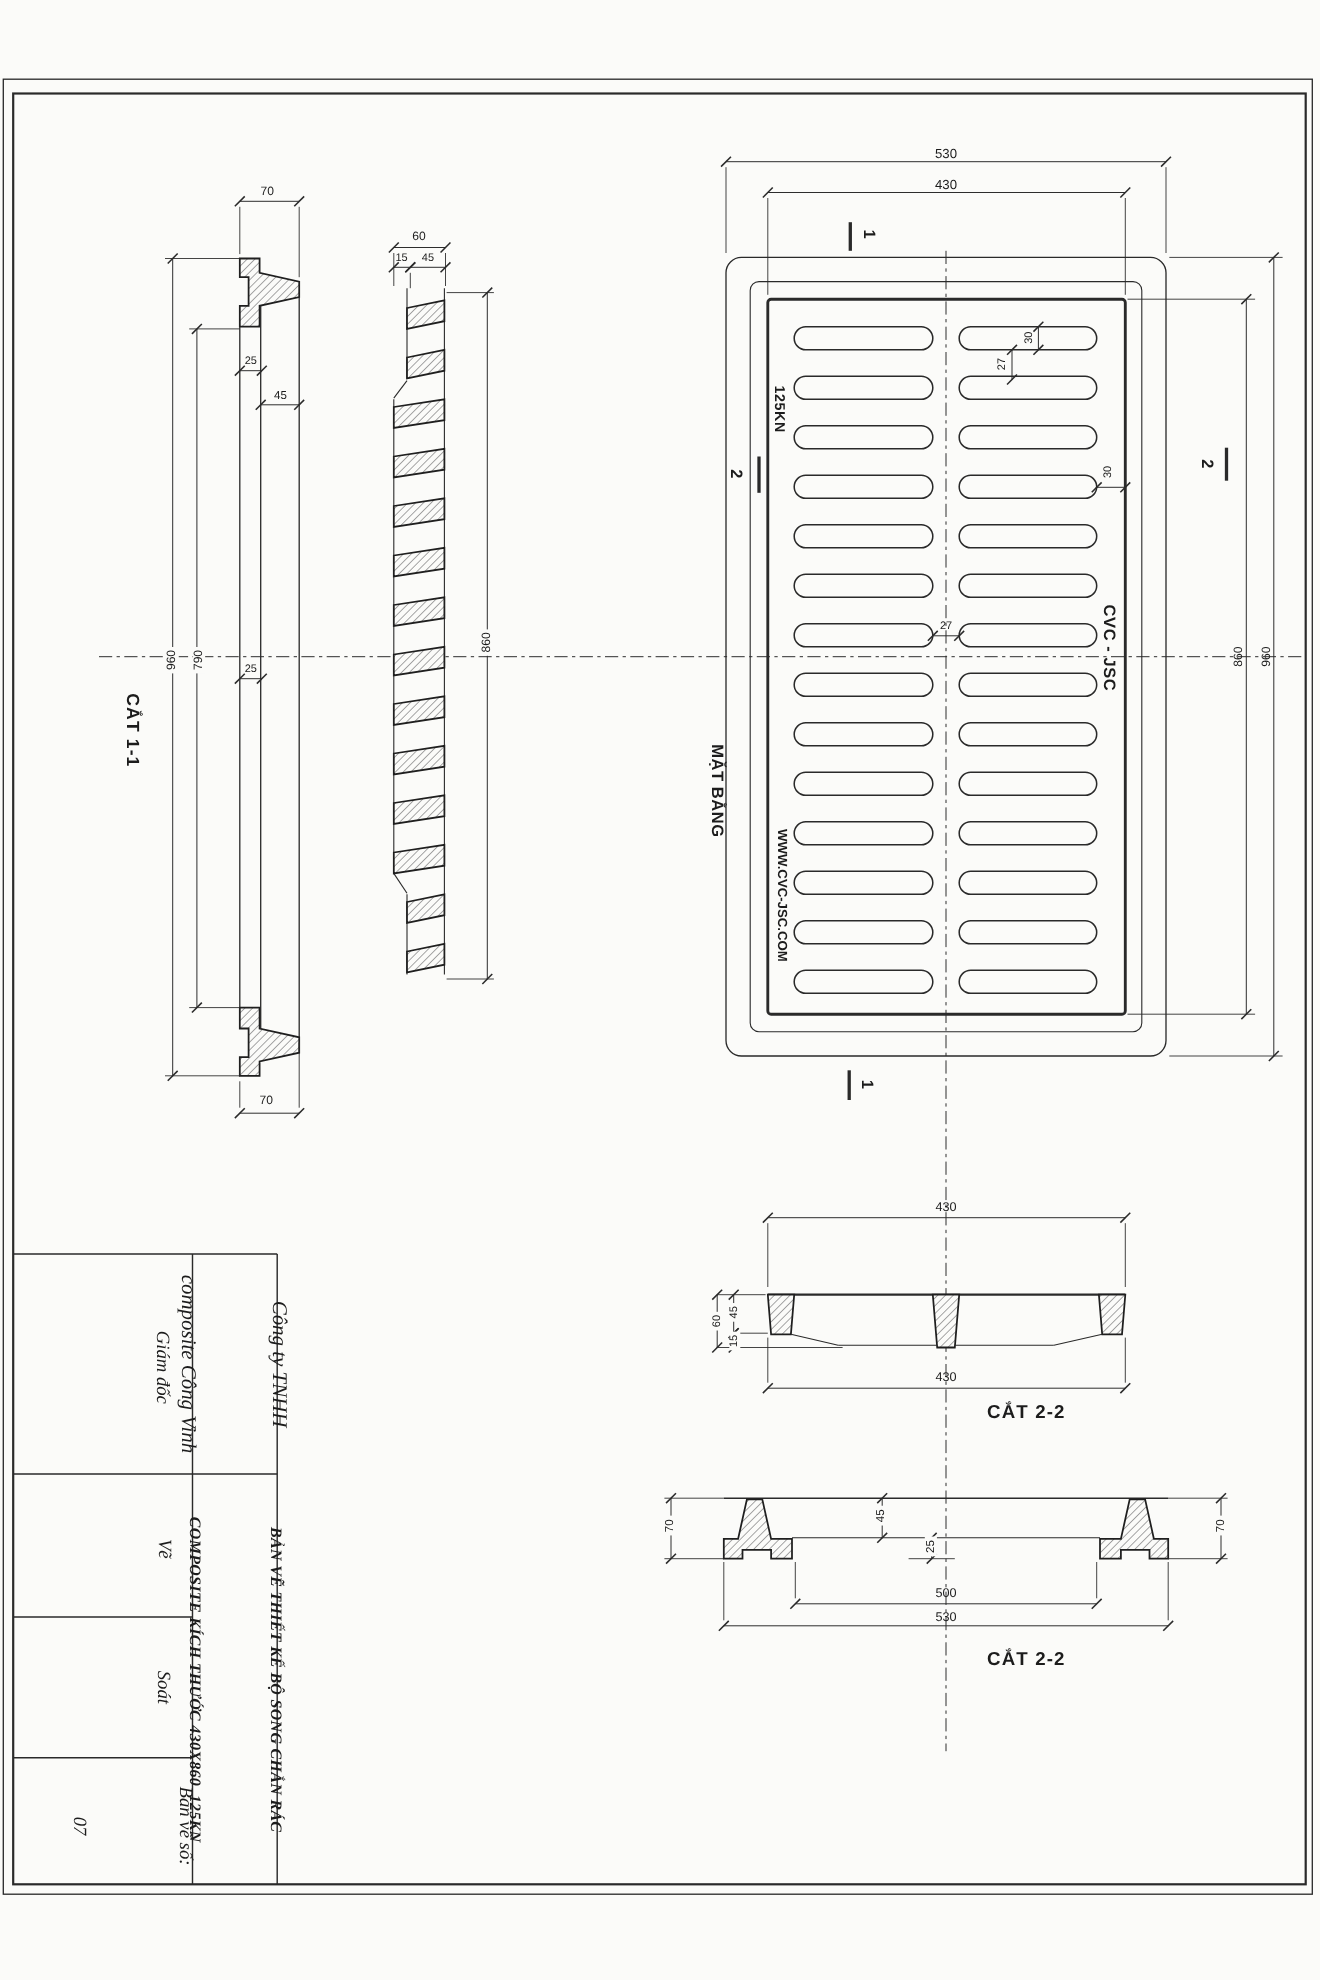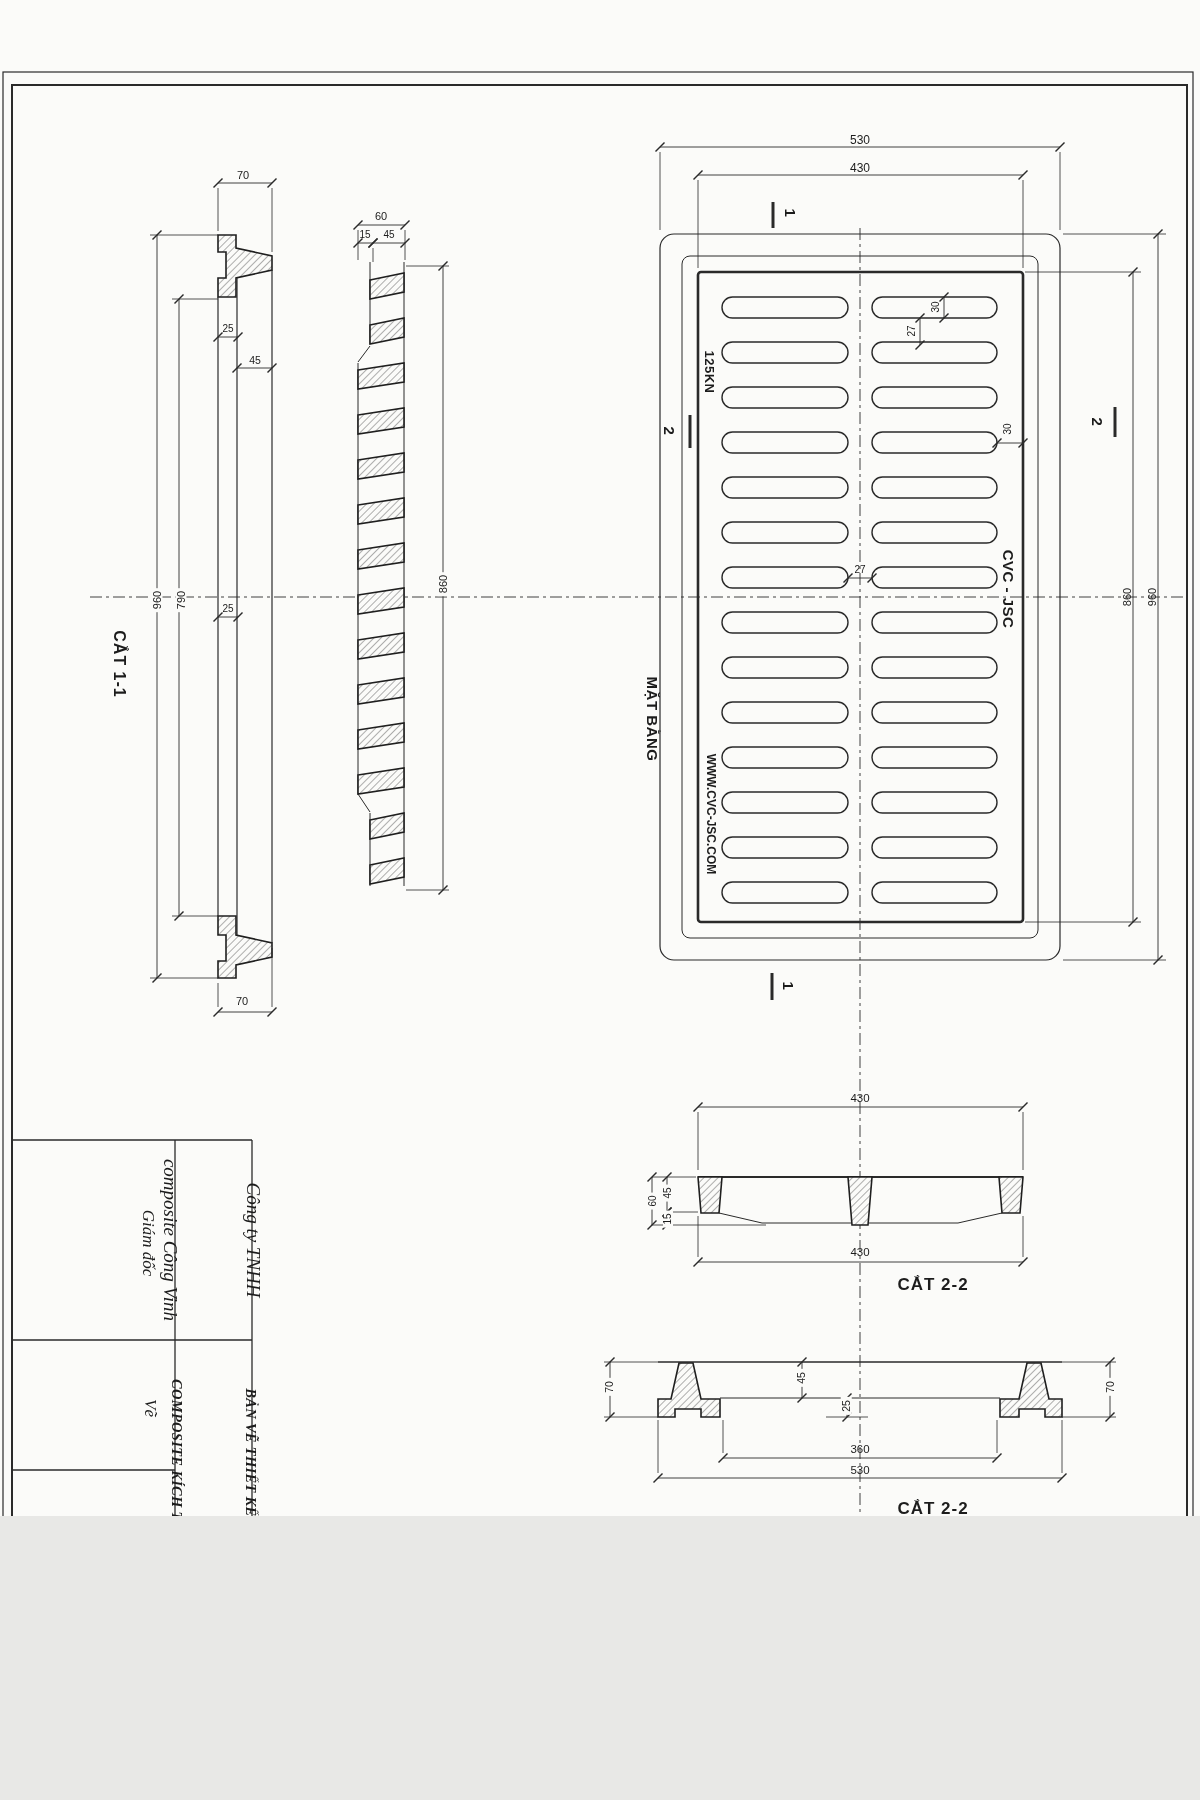--- a/index.html
+++ b/index.html
@@ -1,16 +1,16 @@
 <!DOCTYPE html>
 <html><head>
 <meta charset="utf-8">
 <style>
   html,body{margin:0;padding:0;background:#e8e8e6;}
-  #sheet{position:relative;width:1200px;height:1516px;background:#fbfbf9;overflow:hidden;
+  #sheet{position:relative;width:1200px;height:1800px;background:#fbfbf9;overflow:hidden;
          font-family:"Liberation Sans","DejaVu Sans",sans-serif;}
   #cad{position:absolute;left:0;top:0;}
   .lbl{position:absolute;transform:translate(-50%,-50%);white-space:pre;color:#1c1c1c;line-height:1;}
   .r90{transform:translate(-50%,-50%) rotate(90deg);}
   .rn90{transform:translate(-50%,-50%) rotate(-90deg);}
   .bg{background:#fbfbf9;padding:0 3px;}
   .s10{font-size:10px;} .s105{font-size:10.5px;} .s11{font-size:11px;} .s115{font-size:11.5px;} .s12{font-size:12px;}
   .b12{font-size:12px;font-weight:bold;} .b13{font-size:13px;font-weight:bold;letter-spacing:.5px;}
   .b15{font-size:15px;font-weight:bold;letter-spacing:.5px;} .b16{font-size:16px;font-weight:bold;letter-spacing:1px;}
   .b17{font-size:17px;font-weight:bold;letter-spacing:1px;}
@@ -278,21 +278,21 @@
   <div class="lbl rn90 s10 bg" style="left:653px;top:1201px">60</div>
   <div class="lbl rn90 s10 bg" style="left:668px;top:1193px">45</div>
   <div class="lbl rn90 s10 bg" style="left:668px;top:1219px">15</div>
   <div class="lbl s115" style="left:860px;top:1253px">430</div>
   <div class="lbl b17" style="left:933px;top:1284px">CẮT 2-2</div>
 
   <div class="lbl rn90 s105 bg" style="left:609px;top:1387px">70</div>
   <div class="lbl rn90 s105 bg" style="left:1110px;top:1387px">70</div>
   <div class="lbl rn90 s105 bg" style="left:801px;top:1378px">45</div>
   <div class="lbl rn90 s105 bg" style="left:846px;top:1406px">25</div>
-  <div class="lbl s115" style="left:860px;top:1450px">360</div>
+  <div class="lbl s115" style="left:860px;top:1450px">500</div>
   <div class="lbl s115" style="left:860px;top:1471px">530</div>
   <div class="lbl b17" style="left:933px;top:1508px">CẮT 2-2</div>
 
   <div class="lbl r90 ser tb-co" style="left:212px;top:1240px">
     <div>Công ty TNHH</div>
     <div>composite Công Vinh</div>
   </div>
   <div class="lbl r90 ser tb-role" style="left:148px;top:1243px">Giám đốc</div>
   <div class="lbl r90 ser tb-role" style="left:150px;top:1408px">Vẽ</div>
   <div class="lbl r90 ser tb-role" style="left:149px;top:1534px">Soát</div>

